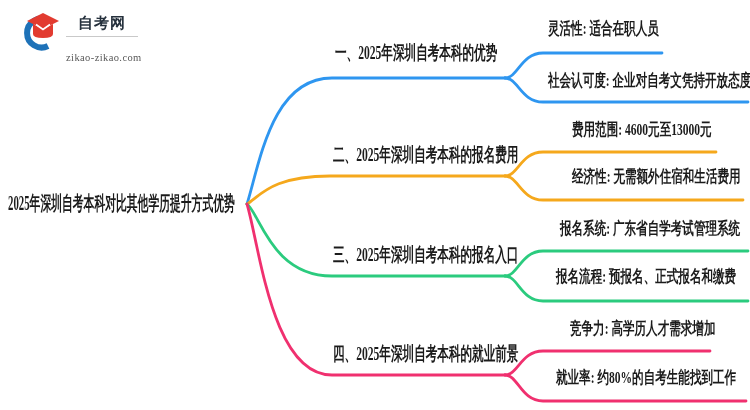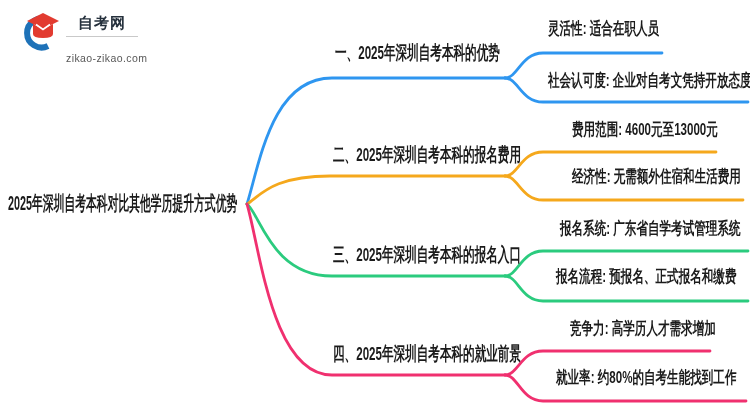--- a/index.html
+++ b/index.html
@@ -1,18 +1,18 @@
 <!DOCTYPE html>
 <html><head>
 <meta charset="utf-8">
 <style>
   html,body{margin:0;padding:0;background:#ffffff;}
   .canvas{
     position:relative;width:750px;height:410px;background:#ffffff;
-    overflow:hidden;font-family:Liberation Sans, sans-serif;
+    overflow:hidden;font-family:Liberation Serif, serif;
   }
   .lines{position:absolute;left:0;top:0;width:750px;height:410px;}
   .txt{
     position:absolute;white-space:nowrap;font-weight:bold;color:#1b1b1b;
     transform-origin:0 0;line-height:1.12;
   }
   .t-title{font-size:20px;transform:scaleX(0.54);}
   .t-branch{font-size:19px;transform:scaleX(0.61);}
   .t-leaf{font-size:17px;transform:scaleX(0.68);}
   .logo{position:absolute;left:18px;top:6px;width:170px;height:50px;}

